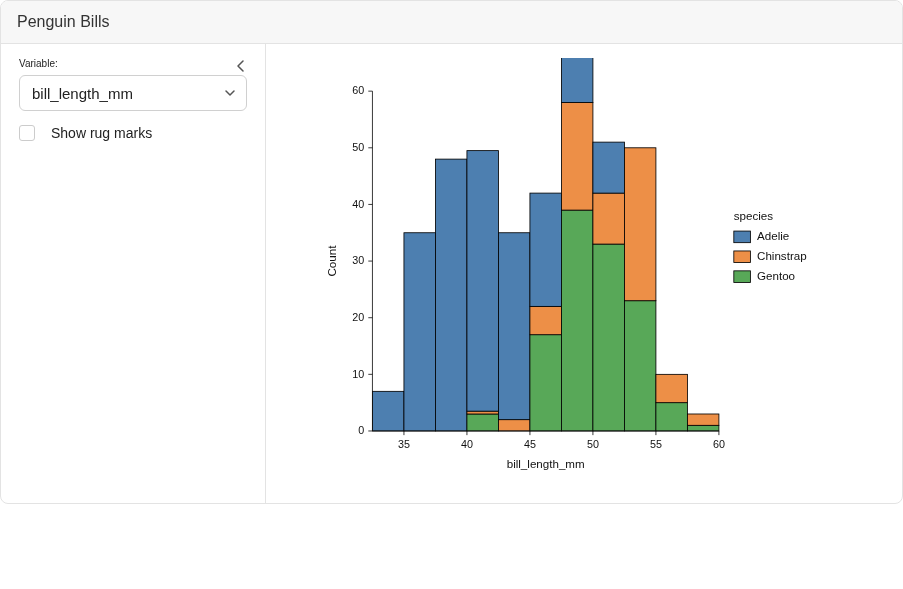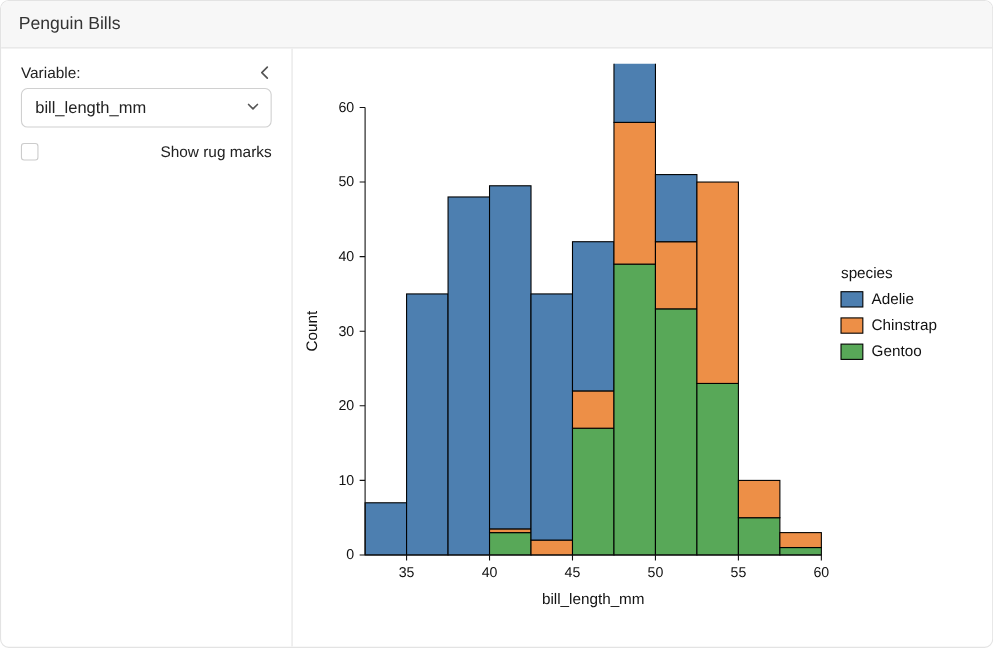--- a/index.html
+++ b/index.html
@@ -1,26 +1,26 @@
 <!DOCTYPE html>
 <html><head>
 <meta charset="utf-8">
 <style>
   * { box-sizing: border-box; margin: 0; padding: 0; }
   body { font-family: -apple-system, BlinkMacSystemFont, "Segoe UI", Helvetica, Arial, sans-serif; background: #fff; color: #222; }
-  .card { width: 903px; height: 589px; border: 1px solid #e3e3e3; border-radius: 8px; overflow: hidden; background: #fff; display: flex; flex-direction: column; }
+  .card { width: 903px; height: 504px; border: 1px solid #e3e3e3; border-radius: 8px; overflow: hidden; background: #fff; display: flex; flex-direction: column; }
   .card-header { background: #f7f7f7; padding: 12px 16px; border-bottom: 1px solid #e3e3e3; font-size: 16px; font-weight: 400; color: #333; }
   .card-body { flex: 1; display: flex; overflow: hidden; }
   .sidebar { width: 265px; border-right: 1px solid #e3e3e3; padding: 14px 18px; position: relative; }
   .collapse-btn { position: absolute; top: 12px; right: 14px; width: 20px; height: 20px; display: flex; align-items: center; justify-content: center; cursor: pointer; color: #555; }
   .form-group { margin-bottom: 14px; }
-  .form-label { font-size: 14px; color: #222; display: block; margin-bottom: 6px; }
+  .form-label { font-size: 10px; color: #222; display: block; margin-bottom: 6px; }
   .form-select { width: 100%; height: 36px; border: 1px solid #d0d0d0; border-radius: 6px; background: #fff; padding: 0 32px 0 12px; font-size: 15px; color: #222; position: relative; display: flex; align-items: center; cursor: pointer; }
   .select-chevron { position: absolute; right: 10px; color: #555; }
-  .checkbox-row { display: flex; align-items: center; gap: 16px; margin-top: 1px; justify-content: space-between; }
+  .checkbox-row { display: flex; align-items: center; gap: 16px; margin-top: 1px; }
   .checkbox { width: 16px; height: 16px; border: 1px solid #ccc; border-radius: 3px; background: #fff; cursor: pointer; }
   .checkbox-label { font-size: 14px; color: #222; }
   .main { flex: 1; position: relative; padding: 14px 14px 14px 2px; }
   svg.chart { width: 100%; height: 100%; }
   .axis text { font-size: 13px; fill: #111; }
   .axis-label { font-size: 14px; fill: #111; }
   .legend-title { font-size: 14px; fill: #111; }
   .legend-item text { font-size: 14px; fill: #111; }
   .bar { stroke: #000; stroke-width: 1; }
 </style>

